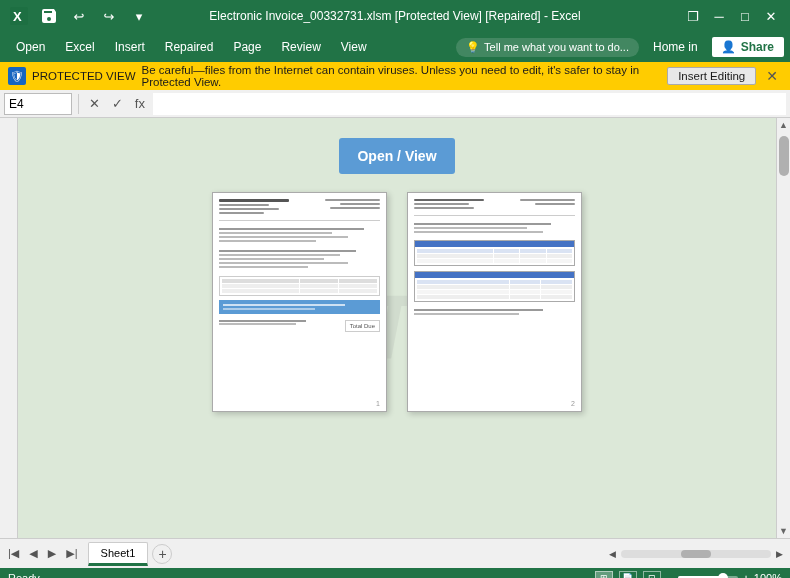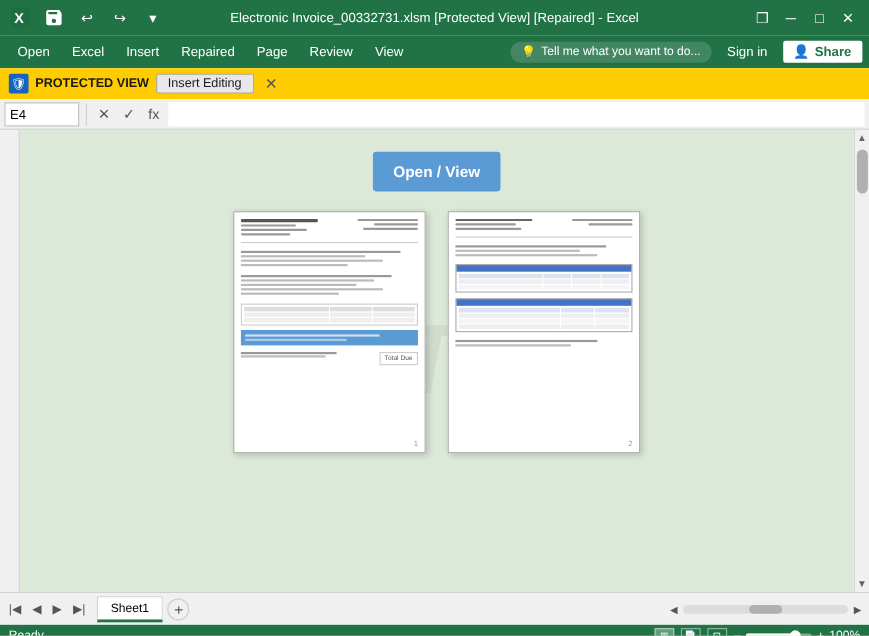--- a/index.html
+++ b/index.html
@@ -83,21 +83,21 @@
       display: flex;
       align-items: center;
       padding: 0 8px;
       font-size: 11.5px;
       gap: 6px;
     }
     .protected-badge {
       display: flex;
       align-items: center;
       gap: 4px;
-      font-weight: 700;
+      font-weight: 400;
       color: #1a1a1a;
     }
     .shield-icon-wrap {
       width: 18px; height: 18px;
       background: #1565c0;
       border-radius: 2px;
       display: flex;
       align-items: center;
       justify-content: center;
       font-size: 11px;
@@ -356,31 +356,32 @@
   <div class="menu-item">Insert</div>
   <div class="menu-item">Repaired</div>
   <div class="menu-item">Page</div>
   <div class="menu-item">Review</div>
   <div class="menu-item">View</div>
   <div class="menu-right">
     <div class="tell-me">
       <span>💡</span>
       <span>Tell me what you want to do...</span>
     </div>
-    <span class="sign-in-btn">Sign in</span>
+    <span class="sign-in-btn">Home in</span>
     <div class="share-btn">
       <span>👤</span>
       <span>Share</span>
     </div>
   </div>
 </div>
 
 <div class="protected-bar">
   <div class="shield-icon-wrap">🛡</div>
   <span class="protected-badge">PROTECTED VIEW</span>
+  <span class="protected-text">Be careful—files from the Internet can contain viruses. Unless you need to edit, it's safer to stay in Protected View.</span>
   <button class="enable-editing-btn">Insert Editing</button>
   <button class="close-bar-btn">✕</button>
 </div>
 
 <div class="formula-bar">
   <input class="cell-ref" value="E4" style="">
   <div class="formula-divider"></div>
   <button class="formula-btn">✕</button>
   <button class="formula-btn">✓</button>
   <button class="formula-btn">fx</button>

